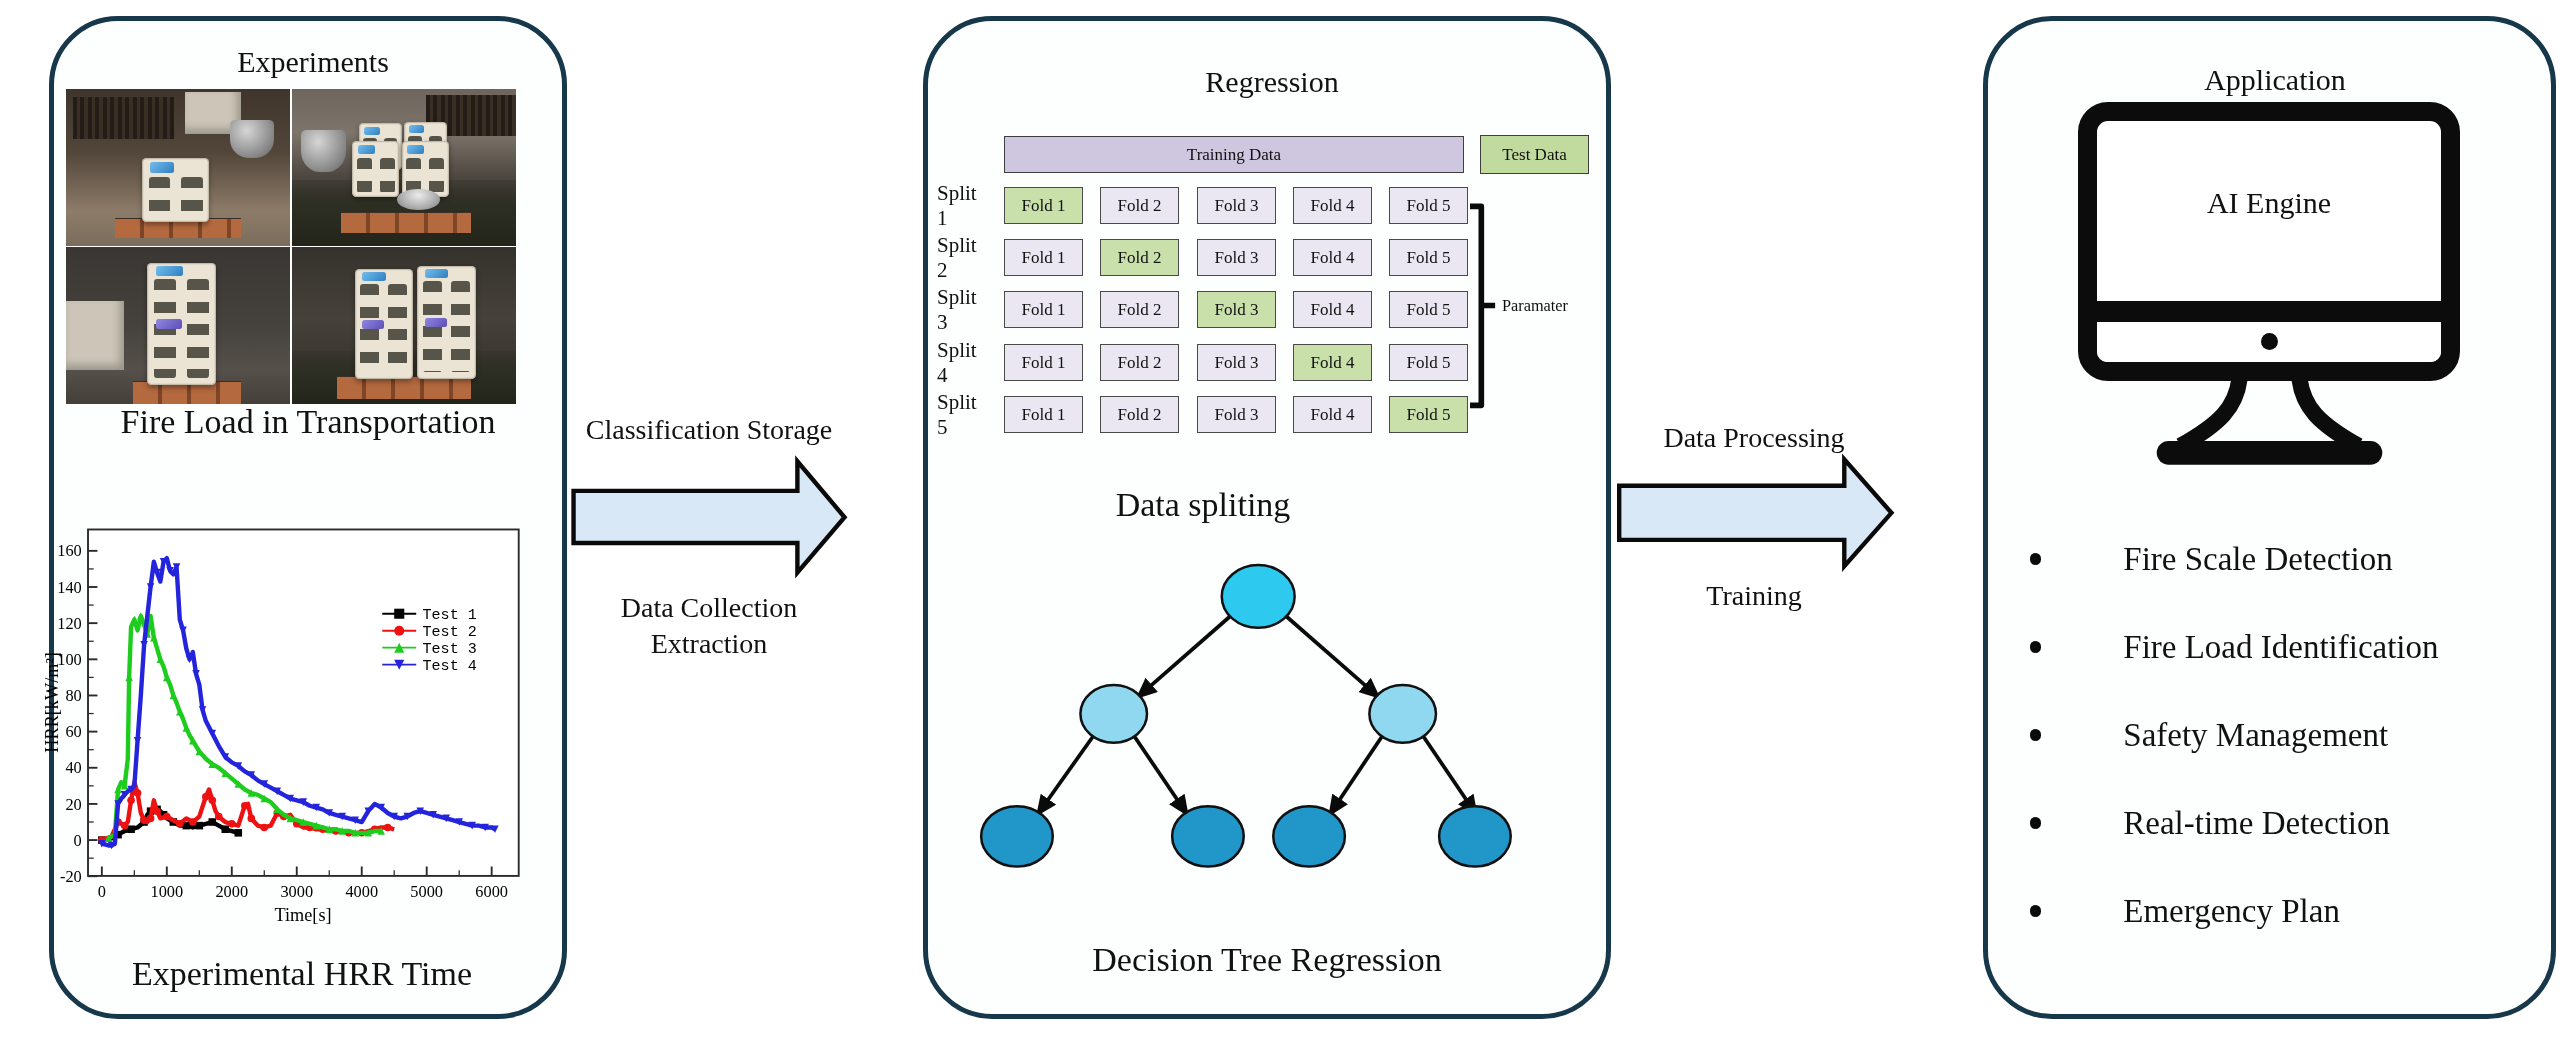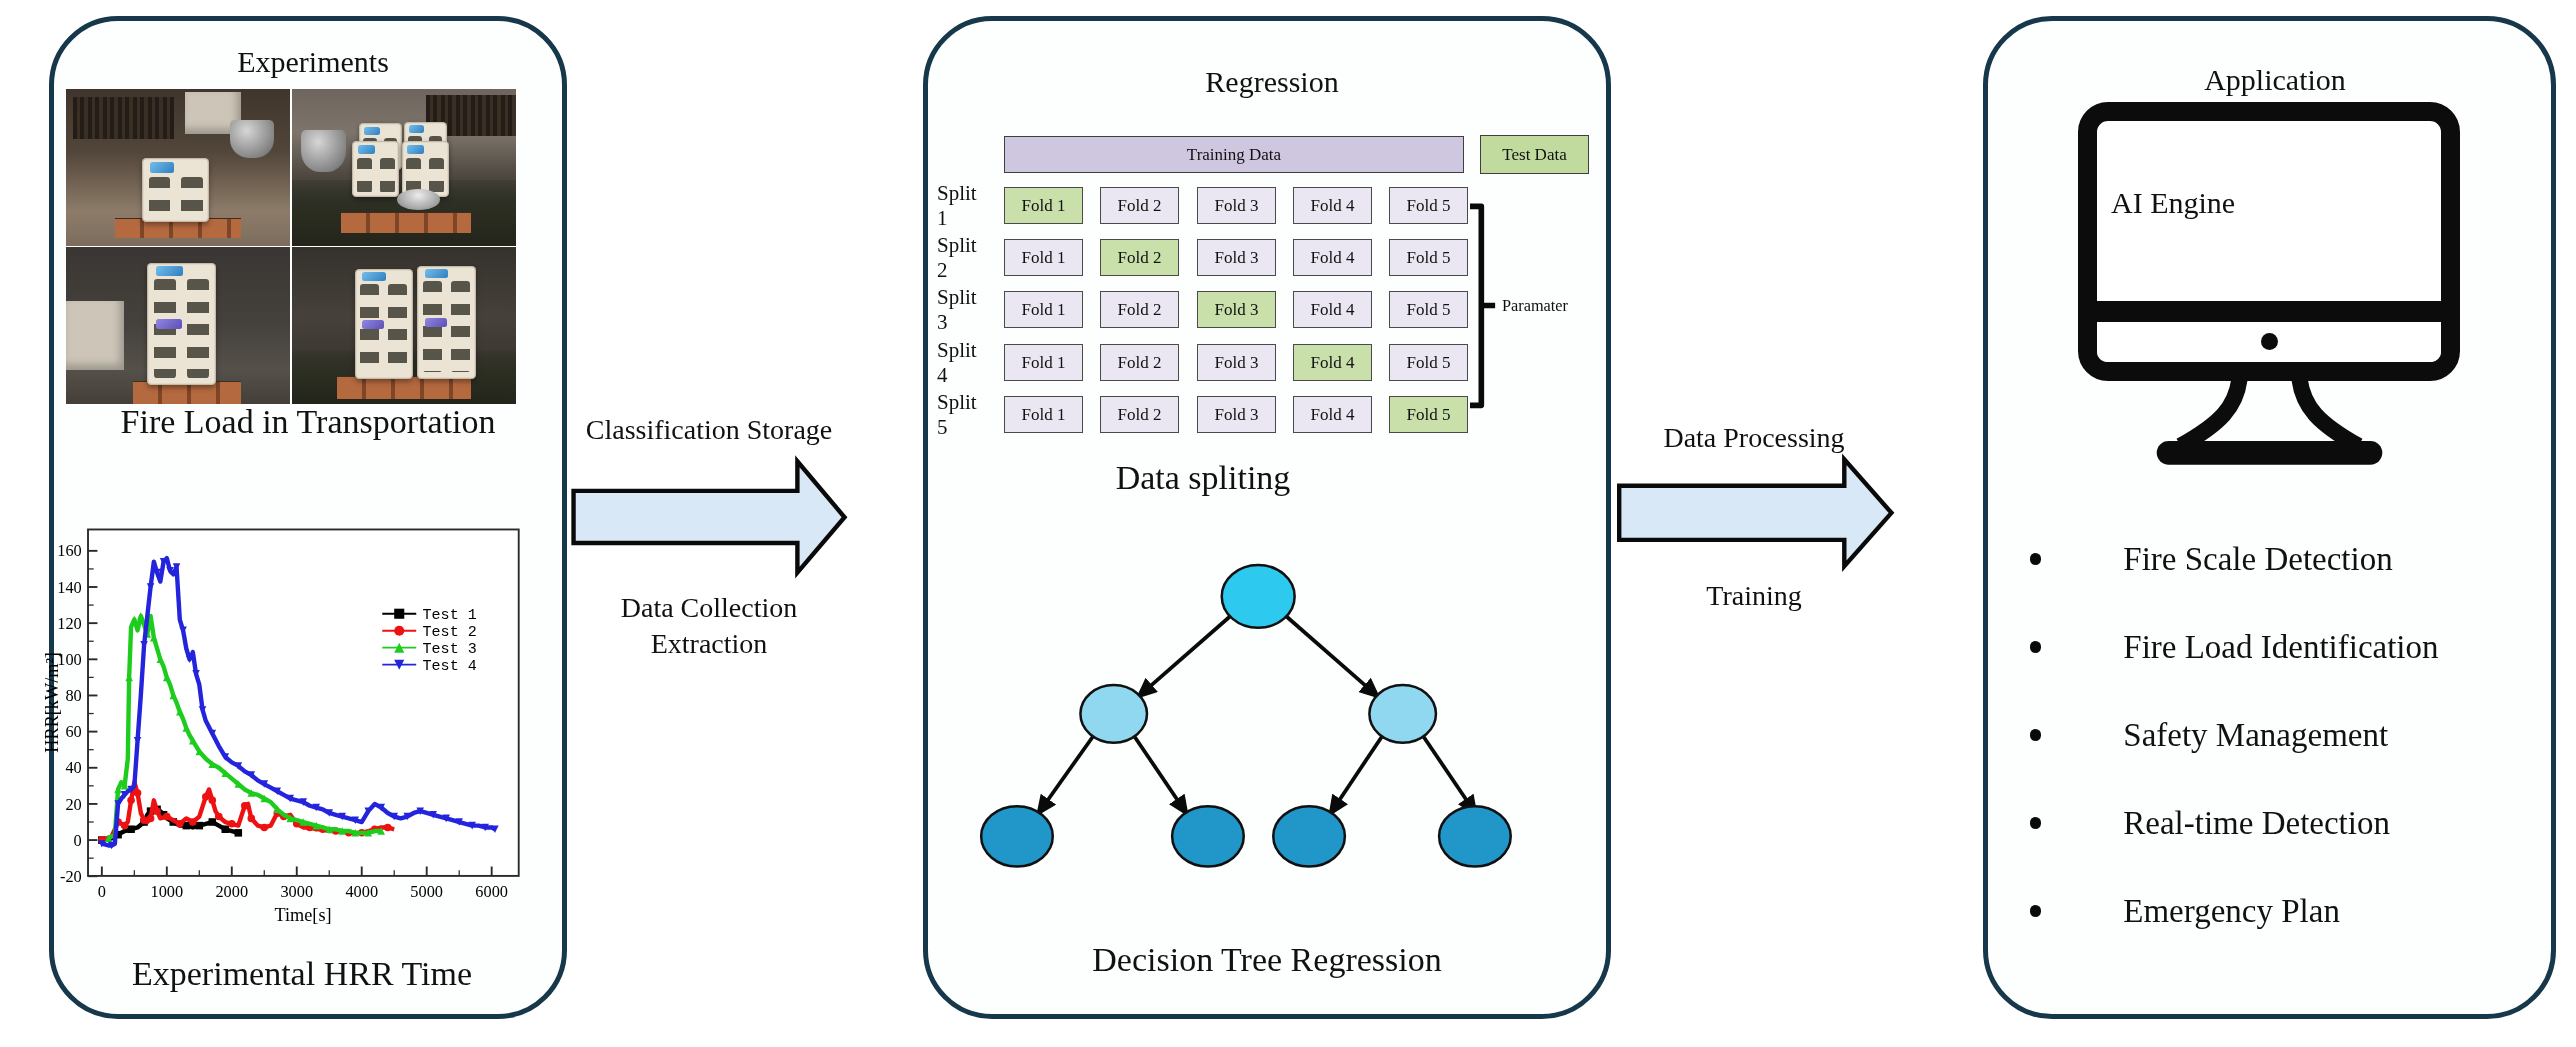--- a/index.html
+++ b/index.html
@@ -49,21 +49,21 @@
   .splitlabel { position:absolute; left:0; top:0; width:52px; height:37px; display:flex; align-items:center; justify-content:flex-end; font-size:21px; }
   .fold { position:absolute; top:0; width:79px; height:37px; box-sizing:border-box; border:1.9px solid #4a4a4a;
     display:flex; align-items:center; justify-content:center; font-size:17px; }
 
   
   .monitor { position:absolute; left:2078px; top:102px; width:382px; height:279px; box-sizing:border-box;
     border:19px solid #0c0c0c; border-radius:30px; background:#fff; }
   .mdivider { position:absolute; left:-1.3px; right:-1.3px; top:180px; height:21.4px; background:#0c0c0c; }
   .mchin { position:absolute; left:0; right:0; top:202px; bottom:0; background:#fff; border-radius:0 0 10px 10px; }
   .mdot { position:absolute; left:164px; top:212px; width:17px; height:17px; border-radius:50%; background:#0c0c0c; }
-  .ai-label { position:absolute; left:0; right:0; top:65px; text-align:left; font-size:30px;margin-left:14px; }
+  .ai-label { position:absolute; left:0; right:0; top:65px; text-align:center; font-size:30px; }
   .bullets { position:absolute; left:2008px; top:515px; width:541px; list-style:none; margin:0; padding:0; }
   .bullets li { position:relative; height:88px; display:flex; align-items:center; }
   .bdot { width:11.3px; height:11.3px; border-radius:50%; background:#0a0a0a; margin-left:22px; flex:0 0 auto; }
   .btxt { margin-left:82px; font-size:33px; white-space:nowrap; }
 
   .arrowlabel { position:absolute; transform:translateX(-50%); font-size:28px; line-height:36px; text-align:center; white-space:nowrap; }
   svg text.tick { font-family:"Liberation Serif",serif; font-size:26px; }
   svg text.axlabel { font-family:"Liberation Serif",serif; font-size:29px; }
   svg text.leg { font-family:"Liberation Mono",monospace; font-size:24px; }
 </style>
@@ -369,21 +369,21 @@
       <div class="fold" style="left: 356px; background: rgb(234, 231, 242);">Fold 4</div>
       <div class="fold" style="left: 452px; background: rgb(201, 224, 171);">Fold 5</div>
     </div>
   </div>
 
 <svg class="abs" style="left:1465px; top:198px;" width="113" height="220" viewBox="0 0 180 350">
   <path d="M8,13 H26 V330 H8 M26,171 H48" fill="none" stroke="#0a0a0a" stroke-width="9" stroke-linejoin="round"></path>
 </svg>
 <div class="abs" style="left:1502px; top:296px; font-size:16.3px;">Paramater</div>
 
-<div class="caption" style="left:1203px; top:461px;">Data spliting</div>
+<div class="caption" style="left:1203px; top:488px;">Data spliting</div>
 
 <svg class="abs" style="left:924px; top:541px;" width="691" height="352" id="tree-svg" viewBox="0 0 1100 560">
     <defs>
       <marker id="ah" markerUnits="userSpaceOnUse" markerWidth="34" markerHeight="30" refX="26" refY="15" orient="auto">
         <polygon points="0,0 34,15 0,30" fill="#0a0a0a"></polygon>
       </marker>
     </defs>
     <line x1="487" y1="120" x2="343" y2="246" stroke="#0a0a0a" stroke-width="6" marker-end="url(#ah)"></line>
     <line x1="577" y1="120" x2="721" y2="246" stroke="#0a0a0a" stroke-width="6" marker-end="url(#ah)"></line>
     <line x1="269" y1="311" x2="183" y2="432" stroke="#0a0a0a" stroke-width="6" marker-end="url(#ah)"></line>

